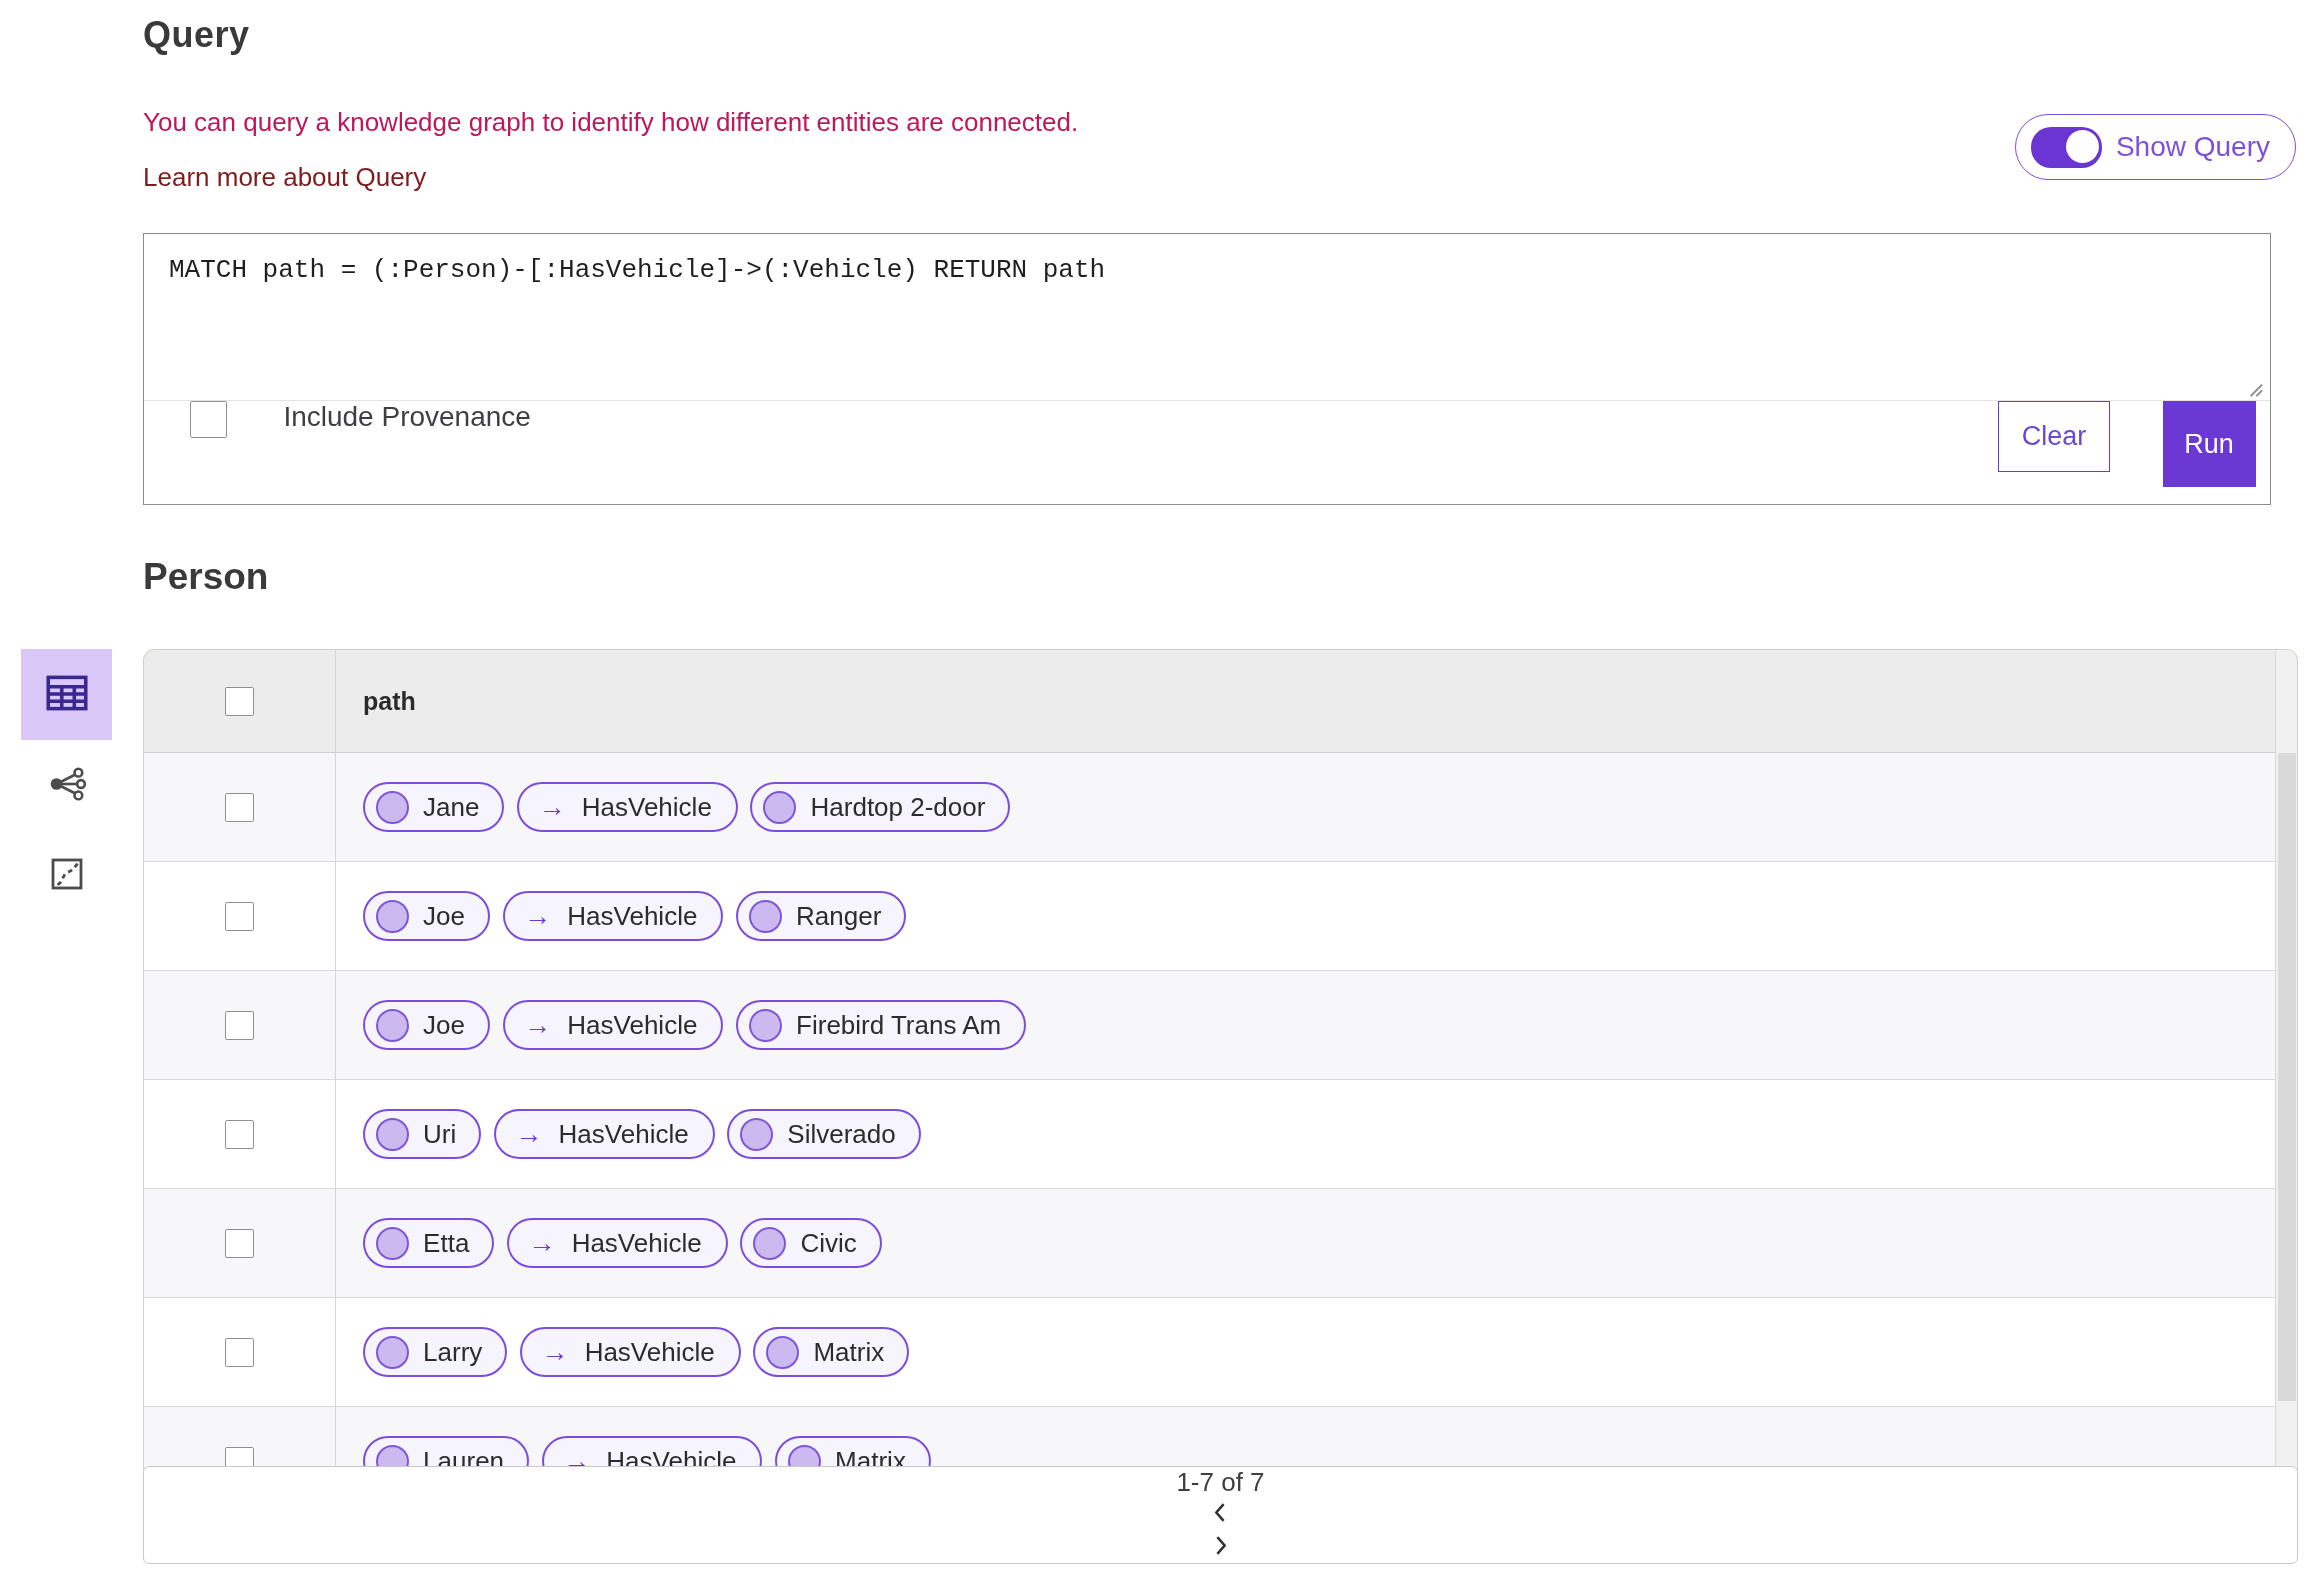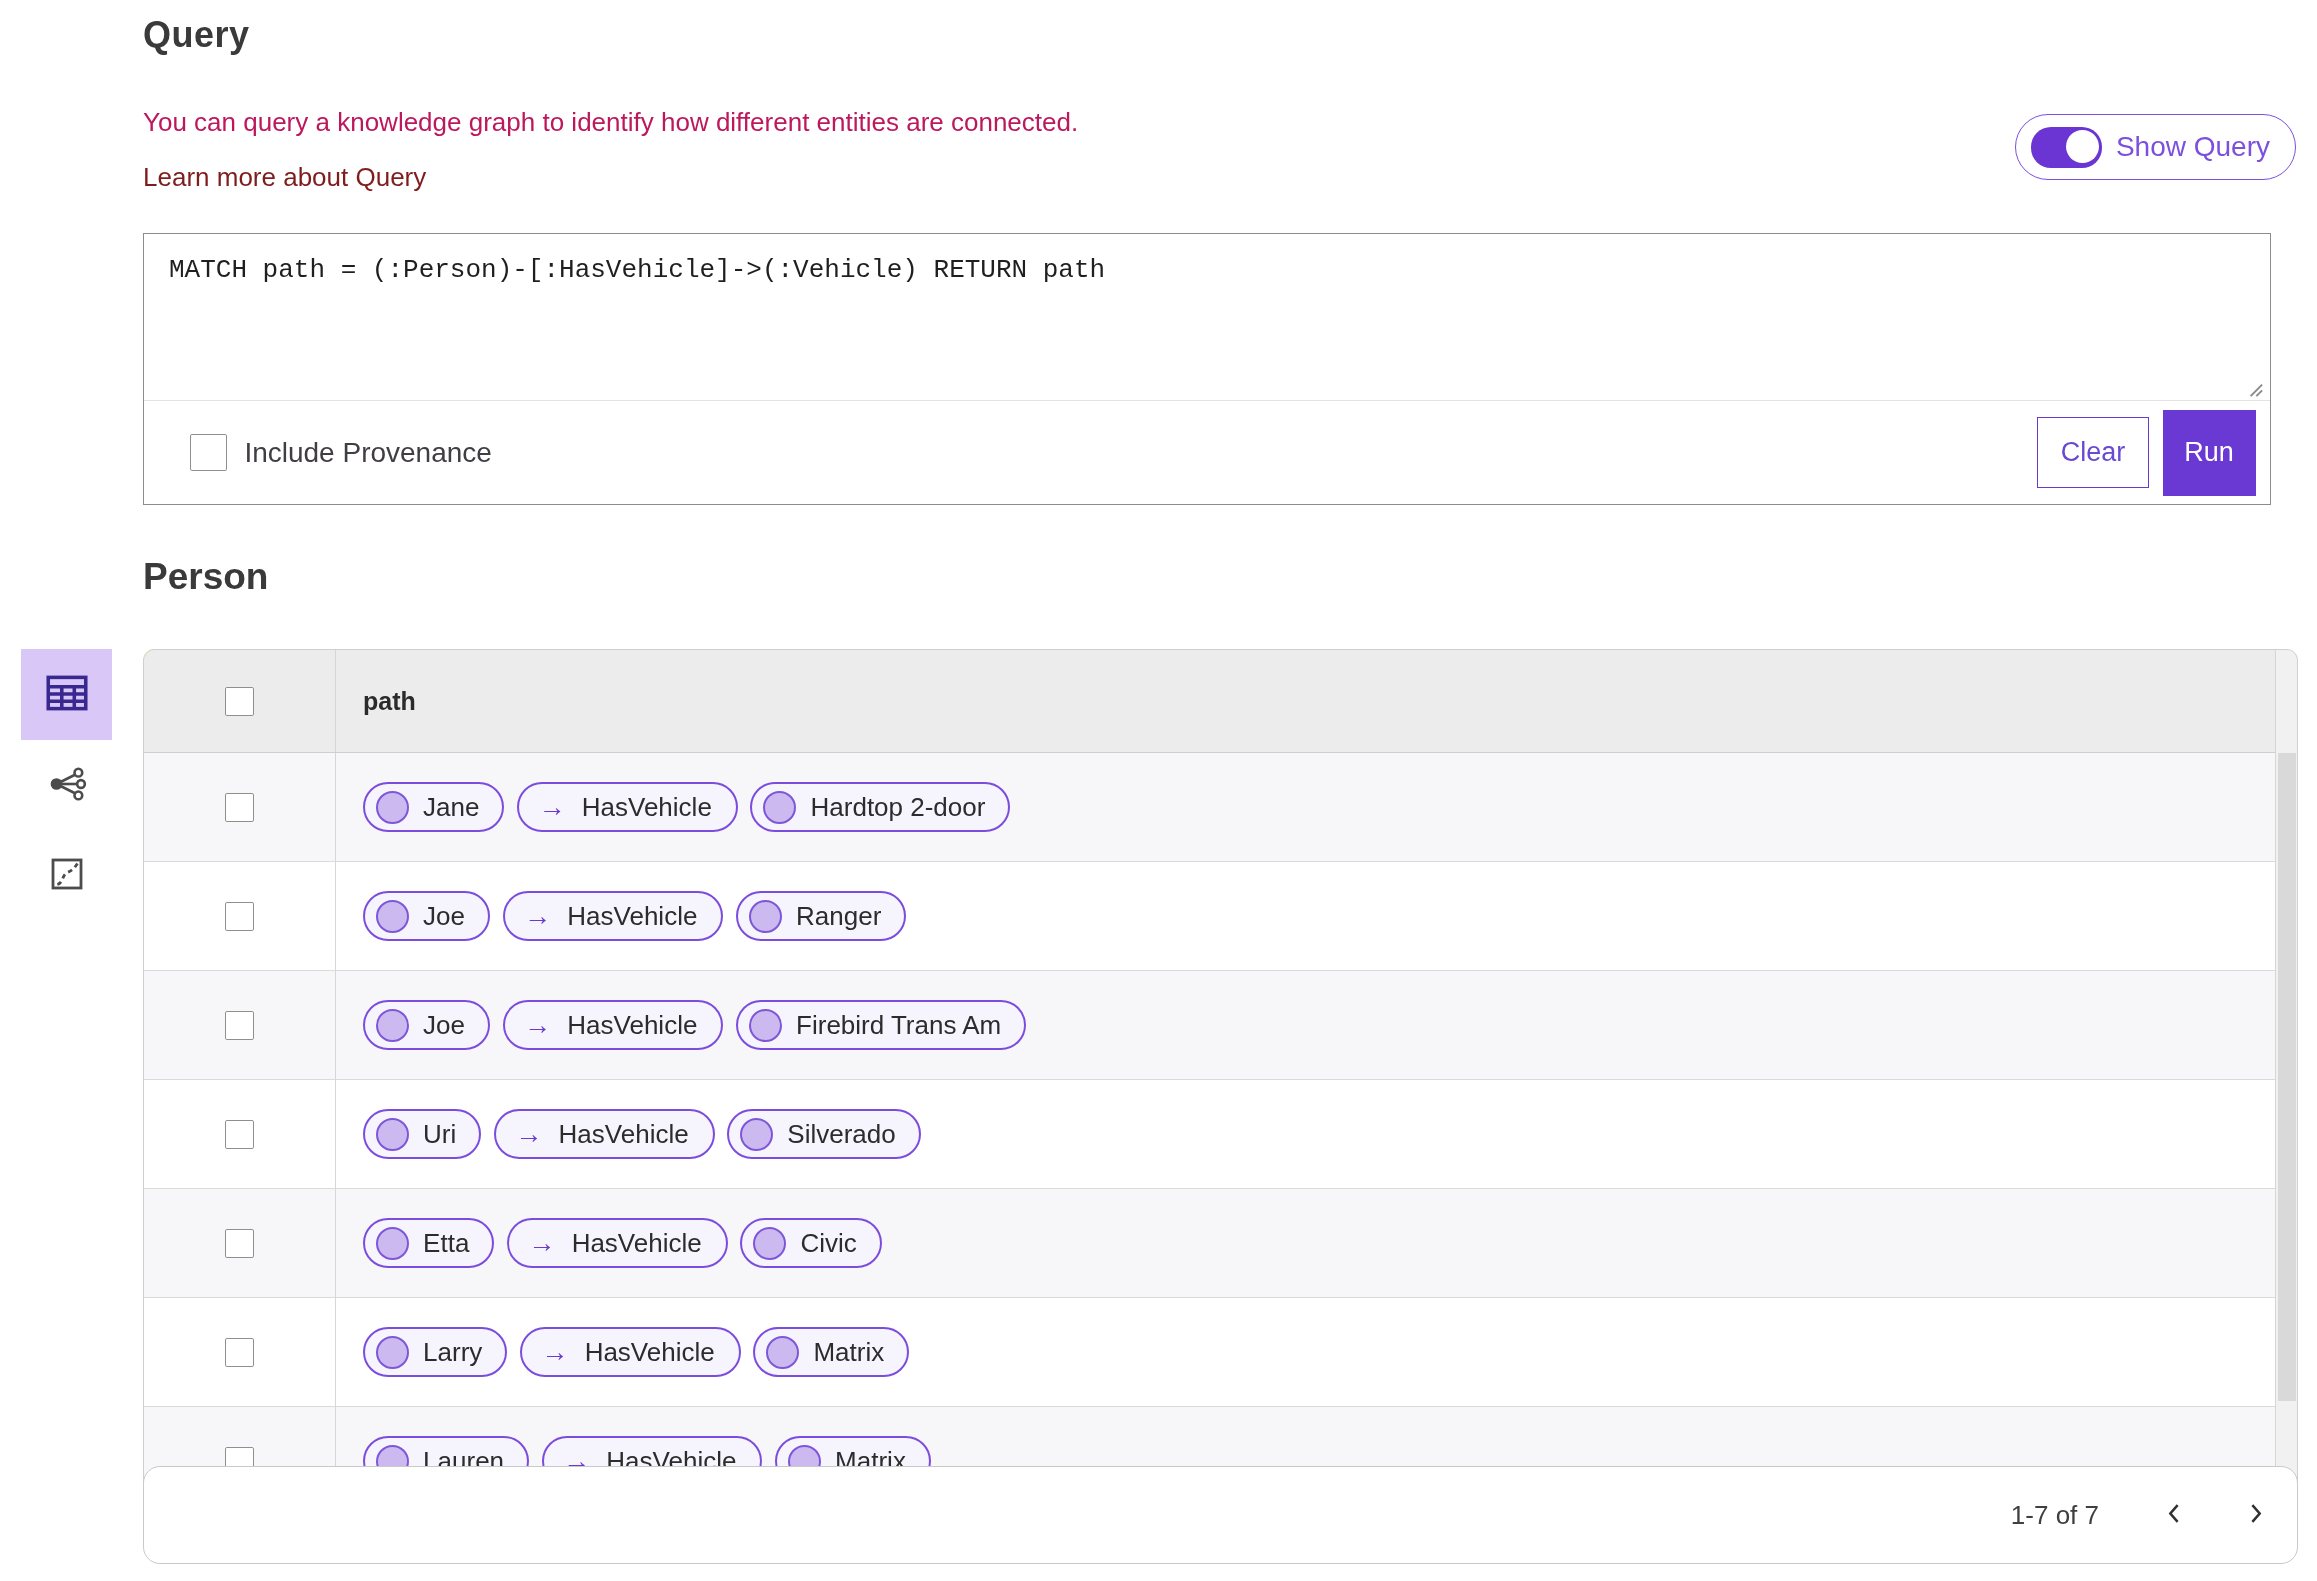--- a/index.html
+++ b/index.html
@@ -16,21 +16,21 @@
       padding:0 25px 0 15.4px; border:1.9px solid #7c4fdd; border-radius:33px; background:#fff; cursor:pointer; }
   .toggle-track { position:relative; width:71px; height:41px; background:#6a35d2; border-radius:20px; flex:0 0 auto; }
   .toggle-knob  { position:absolute; top:3.9px; right:3.9px; width:33px; height:33px; background:#fff; border-radius:50%; }
   .show-query-label { font-size:28px; color:#7c4fdd; }
 
   
   .query-panel { position:absolute; left:143px; top:233px; width:2128px; height:272px; border:1px solid #8c8c8c; background:#fff; }
   .query-textarea { display:block; width:100%; height:167px; border:none; border-bottom:1px solid #e3e3e3; resize:none; outline:none;
       padding:21px 25px; font-family:"Liberation Mono", monospace; font-size:26px; color:#1f1f1f; background:#fff; }
   .resize-grip { position:absolute; right:5.8px; top:143px; width:21px; height:21px; }
-  .query-footer { position:relative; height:103px; display:flex; align-items:center; padding:0 14.5px 0 46px; }
+  .query-footer { position:relative; height:103px; display:flex; align-items:flex-start; padding:0 14.5px 0 46px;gap:39px; }
   .checkbox { display:inline-block; background:#fff; border:1.9px solid #8f8f8f; border-radius:1.9px; cursor:pointer; }
   .cb-lg { width:37px; height:37px; }
   .cb-sm { width:29px; height:29px; }
   .provenance-label { margin-left:17.4px; font-size:28px; color:#403d44; }
   .footer-spacer { flex:1; }
   .btn-clear { width:112px; height:71px; background:#fff; border:1.9px solid #6a3ad0; color:#6a48d4; font-size:27px;
       font-family:"Liberation Sans", sans-serif; cursor:pointer; margin-right:13.5px; }
   .btn-run { width:93px; height:86px; background:#6a38d2; border:none; color:#fff; font-size:27px;
       font-family:"Liberation Sans", sans-serif; cursor:pointer; }
 
@@ -56,21 +56,21 @@
   .pill.entity { padding:0 23px 0 10.6px; gap:14.5px; }
   .pill.rel    { padding:0 24px 0 19.3px; gap:16.4px; }
   .node-circle { width:33px; height:33px; border-radius:50%; background:#cbb9ef; border:2.4px solid #7e57d9; flex:0 0 auto; }
   .arrow-glyph { font-size:27px; color:#6a3ad0; line-height:1; }
   .pill-label { font-size:26px; color:#2c2c2c; white-space:nowrap; }
 
   .scroll-track { position:absolute; top:0; right:0; width:22px; height:100%; border-left:1px solid #d6d6d6; background:#f1f1f1; }
   .scroll-thumb { position:absolute; top:103px; left:1.9px; width:18.3px; height:648px; background:#d9d9d9; cursor:grab; }
 
   .pagination-bar { position:absolute; left:143px; top:1466px; width:2155px; height:98px; background:#fff;
-      border:1px solid #c9c9c9; border-radius:17px; z-index:5; display:flex; align-items:center; justify-content:flex-end; }
+      border:1px solid #c9c9c9; border-radius:6px; z-index:5; display:flex; align-items:center; justify-content:flex-end;flex-direction:column; }
   .range-label { font-size:26px; color:#3f3f3f; }
   .page-nav-btn { width:42px; height:42px; background:transparent; border:none; cursor:pointer; display:flex;
       align-items:center; justify-content:center; }
   .gap56 { width:54px; } .gap40 { width:39px; } .gap22 { width:21px; }
 </style>
 </head>
 <body>
 
 <div id="page">
 

